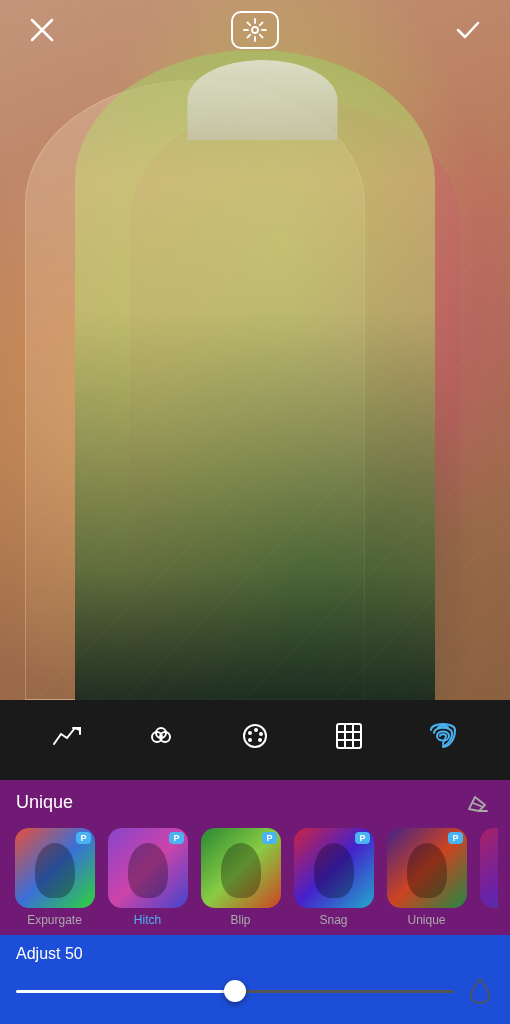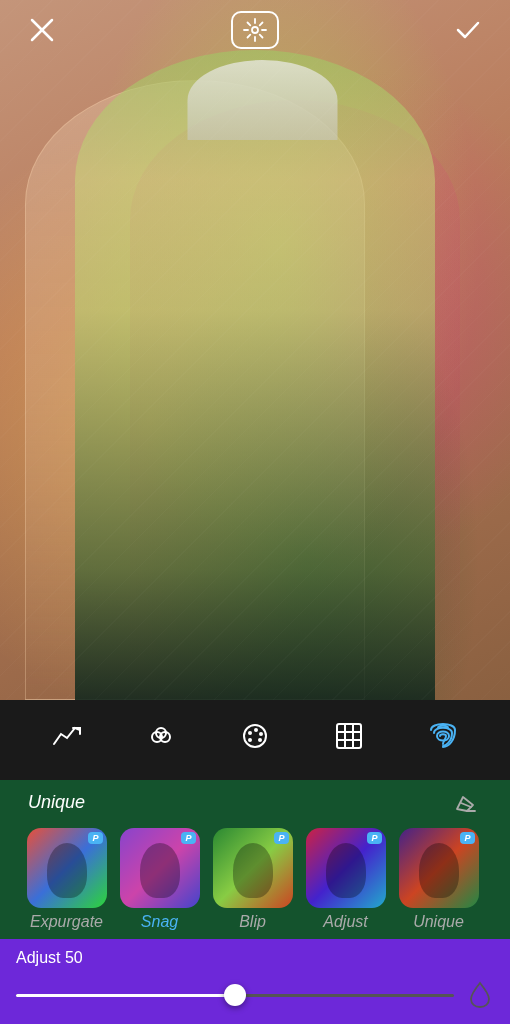--- a/index.html
+++ b/index.html
@@ -153,23 +153,22 @@
       cursor: pointer;
       position: relative;
     }
     .tool-icon svg {
       width: 32px; height: 32px;
     }
     .tool-icon.active svg { color: #4ab3f4; }
 
     
     .unique-section {
-      background: #14532d;
-      padding: 0 24px;
-      font-style: italic;
+      background: #701a75;
+      padding: 0 12px;
     }
 
     .unique-header {
       display: flex;
       justify-content: space-between;
       align-items: center;
       padding: 6px 4px 10px;
     }
     .unique-label {
       color: #fff;
@@ -216,21 +215,21 @@
       background: #4ab3f4;
       color: #fff;
       font-size: 9px;
       font-weight: 700;
       padding: 1px 4px;
       border-radius: 4px;
       z-index: 2;
     }
 
     .filter-name {
-      font-size: 16px;
+      font-size: 12px;
       color: #aaa;
       text-align: center;
     }
     .filter-name.active-filter {
       color: #4ab3f4;
     }
 
     
     .thumb-expurgate {
       background: linear-gradient(135deg, #e8503a 0%, #3a6fd8 50%, #2dd43a 100%);
@@ -258,21 +257,21 @@
       left: 50%;
       transform: translateX(-50%);
       width: 40px;
       height: 55px;
       background: rgba(0,0,0,0.3);
       border-radius: 50% 50% 40% 40%;
     }
 
     
     .adjust-section {
-      background: #6d28d9;
+      background: #1d4ed8;
       padding: 10px 16px 20px;
     }
     .adjust-label {
       color: #fff;
       font-size: 16px;
       font-weight: 500;
       margin-bottom: 14px;
     }
 
     .slider-row {
@@ -420,37 +419,37 @@
         <div class="thumb-face"></div>
       </div>
       <span class="filter-name">Expurgate</span>
     </div>
 
     <div class="filter-item">
       <div class="filter-thumb thumb-blip">
         <span class="pro-badge">P</span>
         <div class="thumb-face"></div>
       </div>
-      <span class="filter-name active-filter">Snag</span>
+      <span class="filter-name active-filter">Hitch</span>
     </div>
 
     <div class="filter-item">
       <div class="filter-thumb thumb-snag">
         <span class="pro-badge">P</span>
         <div class="thumb-face"></div>
       </div>
       <span class="filter-name">Blip</span>
     </div>
 
     <div class="filter-item">
       <div class="filter-thumb thumb-hitch">
         <span class="pro-badge">P</span>
         <div class="thumb-face"></div>
       </div>
-      <span class="filter-name">Adjust</span>
+      <span class="filter-name">Snag</span>
     </div>
 
     <div class="filter-item">
       <div class="filter-thumb thumb-pitfall">
         <span class="pro-badge">P</span>
         <div class="thumb-face"></div>
       </div>
       <span class="filter-name">Unique</span>
     </div>
 

